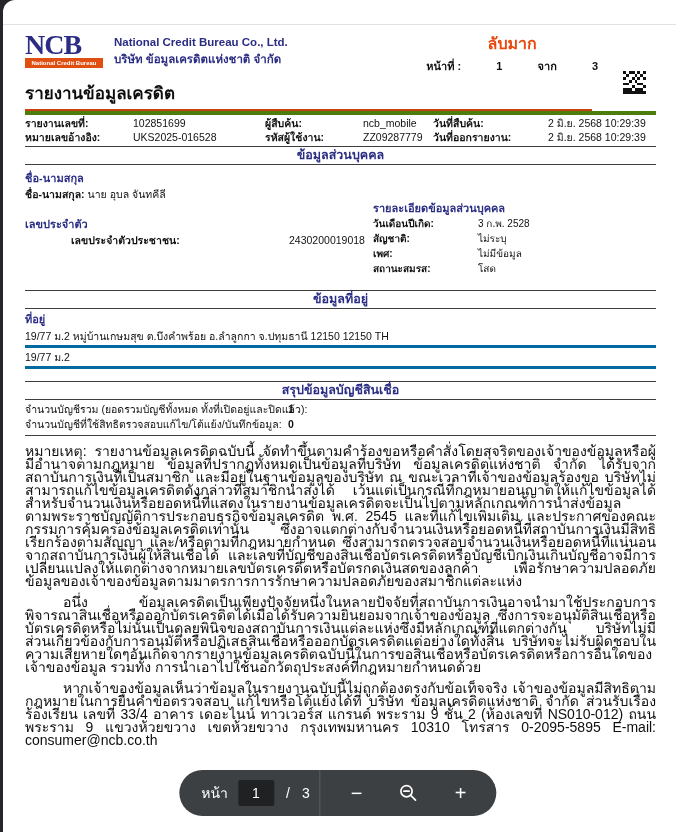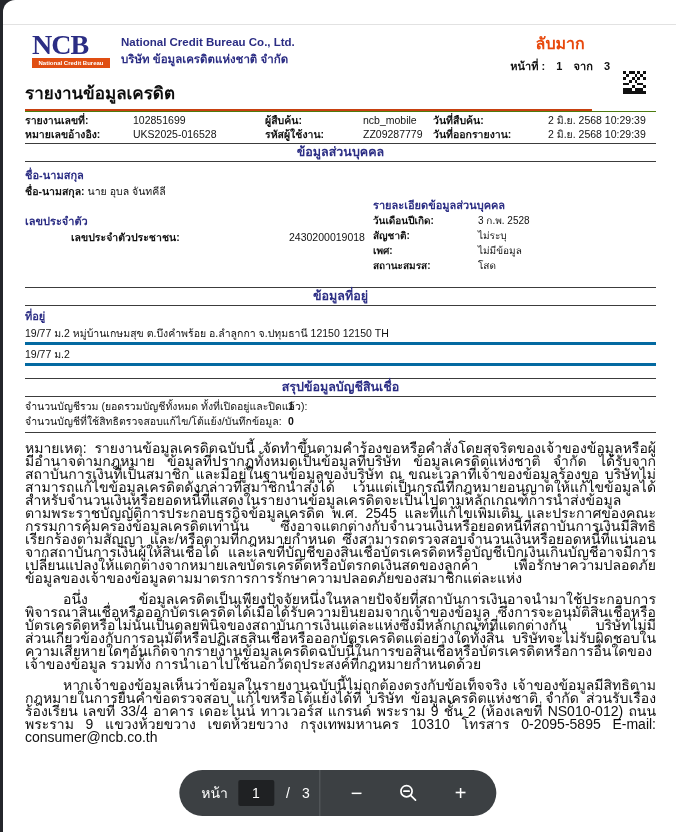--- a/index.html
+++ b/index.html
@@ -13,42 +13,42 @@
   .frame-left   { position:absolute; left:0; top:0; width:3px; height:832px; background:#24262b; }
   .page-surface { position:absolute; left:3px; top:0; width:673px; height:832px;
                   background:#fff; border-top-left-radius:12px; }
 
   .viewer-head { height:25px; border-bottom:1px solid #e2e2e2; }
 
   .content { position:relative; padding:7px 20px 0 22px; }
 
   
   .hdr { display:flex; justify-content:space-between; align-items:flex-start; }
-  .brand { display:flex; align-items:flex-start;margin-left:7px; }
+  .brand { display:flex; align-items:flex-start; }
   .logo { width:80px; }
   .logo-ncb { font-family:"Liberation Serif", serif; font-weight:bold; font-size:28px;
               line-height:26px; color:#2b2d84; letter-spacing:-1px; }
   .logo-bar { background:#e04e12; color:#fff; font-size:6px; line-height:8px;
               text-align:center; padding:1px 1px; font-weight:bold; width:78px; }
   .company { margin-left:9px; margin-top:2px; color:#2b2d84; font-weight:bold;
              font-size:11.5px; line-height:1.45; }
   .secrecy { text-align:center; margin-right:42px; margin-top:2px; }
   .secrecy-word { color:#e8490d; font-weight:bold; font-size:16px; line-height:1.3; }
   .pageline { font-size:11px; font-weight:bold; color:#111; margin-top:2px; }
-  .pageline span { margin:0 4px; }
+  .pageline span { margin:0 16px; }
 
   .report-title { font-size:17px; font-weight:bold; color:#0d0d0d; margin-top:4px; }
 
   .rule-orange { height:2px; background:#c8400f; margin-top:3px; margin-right:64px; }
 
   .barcode { position:absolute; top:46px; right:30px; }
 
   
   .info-table { display:grid; grid-template-columns:108px 132px 98px 70px 115px 1fr;
-                font-size:10.5px; line-height:14px; border-top:1px solid #4d7c0f;
+                font-size:10.5px; line-height:14px; border-top:4px solid #4d7c0f;
                 padding:1px 0 2px; }
   .info-table .lbl { font-weight:bold; }
 
   .section-bar { border-top:1.5px solid #3c3c3c; border-bottom:1.5px solid #3c3c3c;
                  text-align:center; color:#2b2d84; font-weight:bold; font-size:12.5px;
                  line-height:17px; }
 
   
   .personal { display:grid; grid-template-columns:348px 1fr; padding:5px 0 14px; }
   .blue-h { color:#2b2d84; font-weight:bold; font-size:11px; line-height:16px; }

